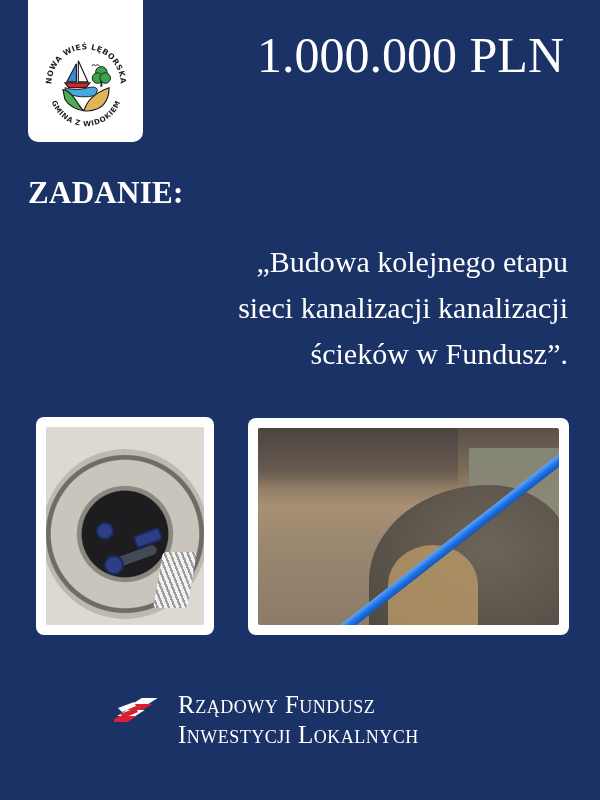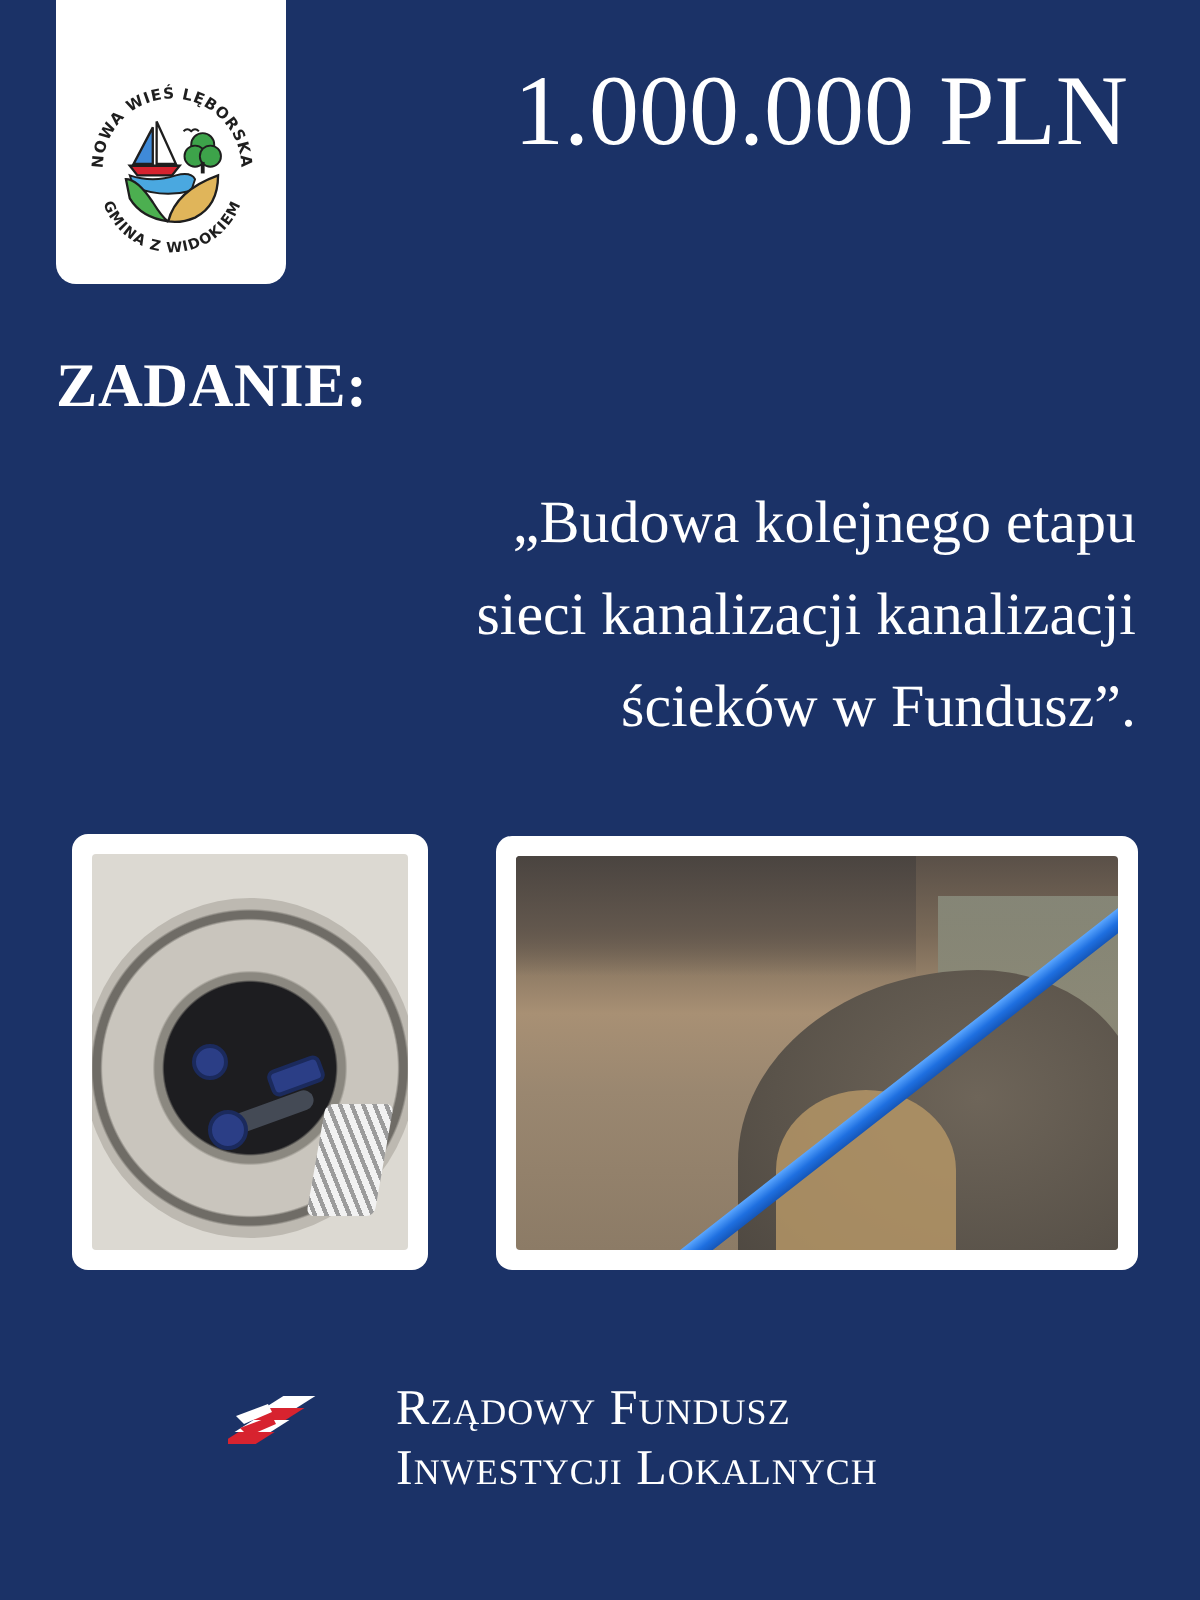--- a/index.html
+++ b/index.html
@@ -126,21 +126,21 @@
       background: linear-gradient(180deg, #5aa6ff 0%, #1e6fe0 55%, #1556b8 100%);
       transform: rotate(-38deg);
       transform-origin: 0 50%;
       border-radius: 5px;
       left: 80px; top: 200px;
     }
 
     .footer-brand {
       position: absolute;
       left: 114px; top: 690px;
-      display: flex; align-items: flex-start; gap: 20px;
+      display: flex; align-items: flex-start;
     }
     .footer-brand svg { width: 54px; height: 32px; margin-top: 4px; }
     .footer-brand .text {
       margin-left: 10px;
       font-size: 25px;
       line-height: 30px;
       font-variant: small-caps;
       letter-spacing: 0.5px;
     }
     .footer-brand .text span { display: block; }

